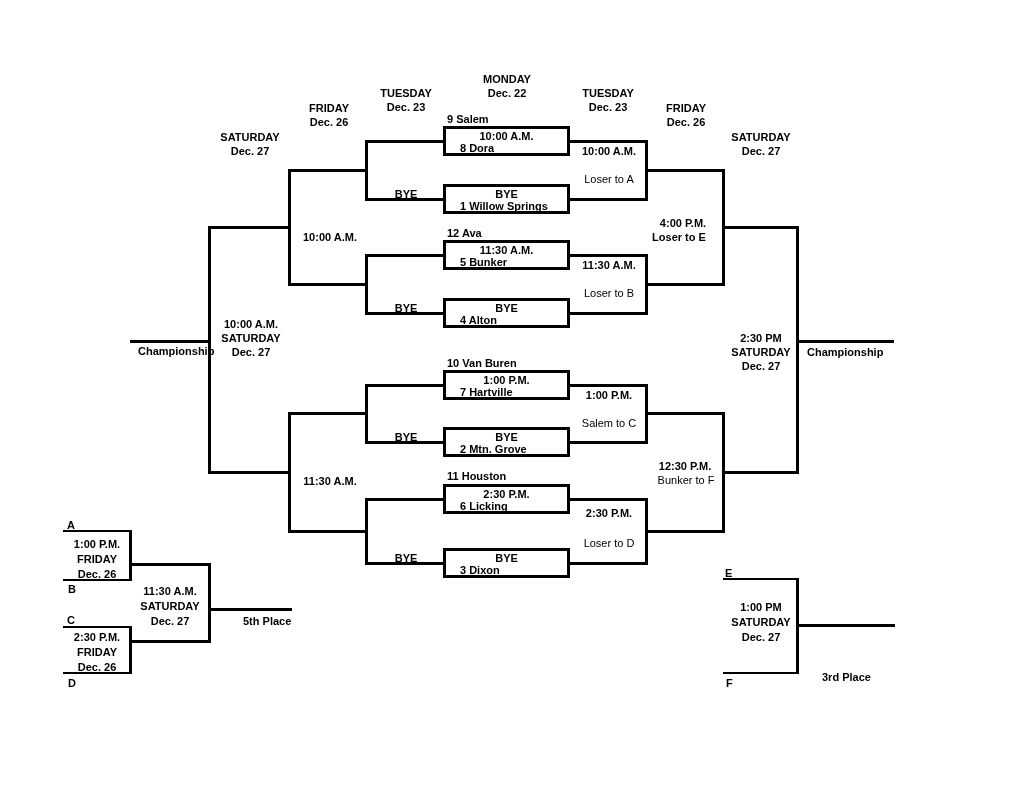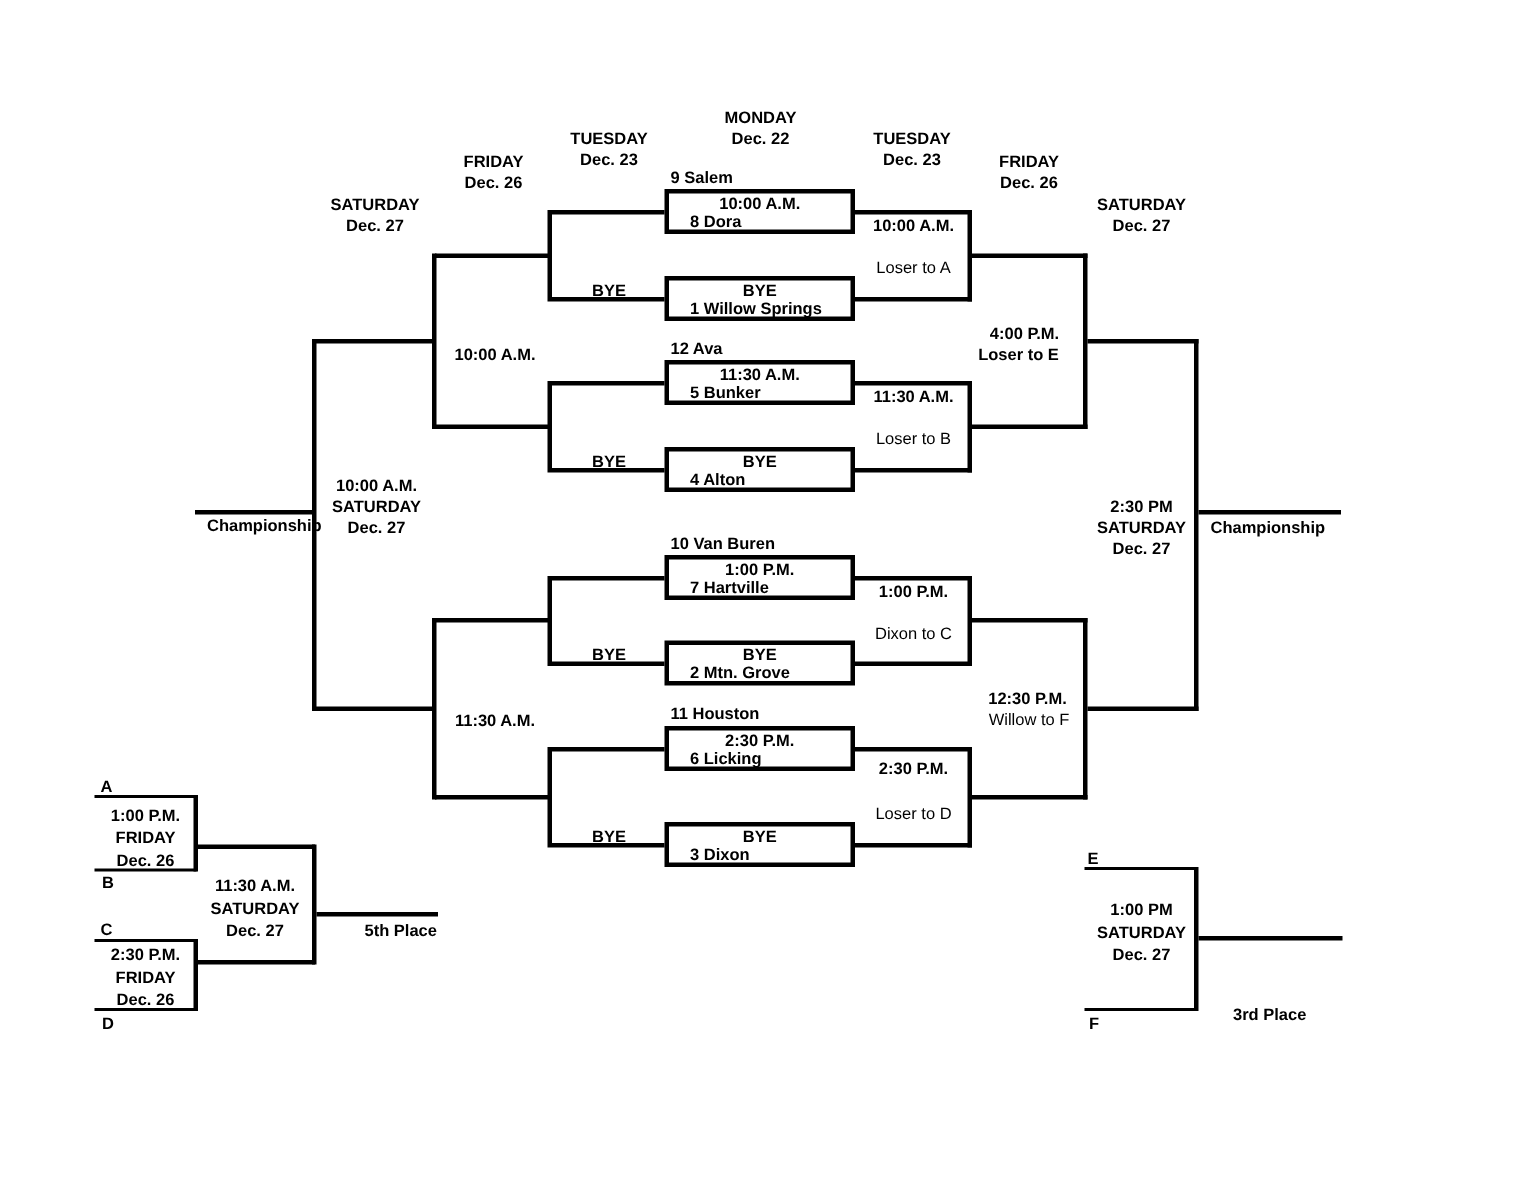--- a/index.html
+++ b/index.html
@@ -104,28 +104,28 @@
   <div class="t ctr" style="left:406px;top:551px;">BYE</div>
 
   <div class="t ctr" style="left:330px;top:230px;">10:00 A.M.</div>
   <div class="t ctr" style="left:330px;top:474px;">11:30 A.M.</div>
 
   <div class="t ctr" style="left:609px;top:144px;">10:00 A.M.</div>
   <div class="t ctr reg" style="left:609px;top:172px;">Loser to A</div>
   <div class="t ctr" style="left:609px;top:258px;">11:30 A.M.</div>
   <div class="t ctr reg" style="left:609px;top:286px;">Loser to B</div>
   <div class="t ctr" style="left:609px;top:388px;">1:00 P.M.</div>
-  <div class="t ctr reg" style="left:609px;top:416px;">Dixon to C</div>
+  <div class="t ctr reg" style="left:609px;top:416px;">Salem to C</div>
   <div class="t ctr" style="left:609px;top:506px;">2:30 P.M.</div>
   <div class="t ctr reg" style="left:609px;top:536px;">Loser to D</div>
 
   <div class="t ctr" style="left:683px;top:216px;">4:00 P.M.</div>
   <div class="t ctr reg" style="left:679px;top:230px;font-weight:bold;">Loser to E</div>
   <div class="t ctr" style="left:685px;top:459px;">12:30 P.M.</div>
-  <div class="t ctr reg" style="left:686px;top:473px;">Willow to F</div>
+  <div class="t ctr reg" style="left:686px;top:473px;">Bunker to F</div>
 
   <div class="t ctr" style="left:251px;top:317px;">
     <div>10:00 A.M.</div>
     <div>SATURDAY</div>
     <div>Dec. 27</div>
   </div>
   <div class="t" style="left:138px;top:344px;">Championship</div>
 
   <div class="t ctr" style="left:761px;top:317px;margin-top:14px;">
     <div>2:30 PM</div>

